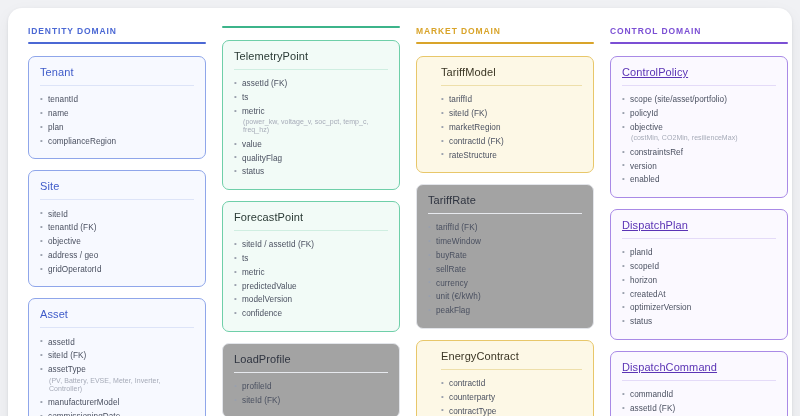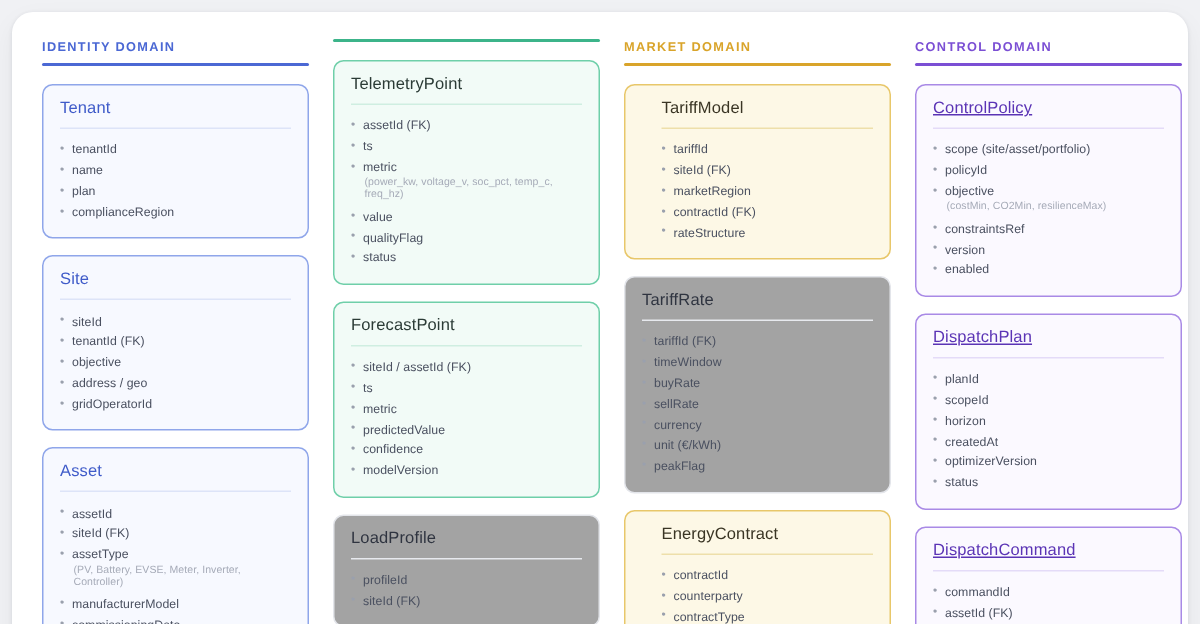--- a/index.html
+++ b/index.html
@@ -160,22 +160,22 @@
             <li class="field">status</li>
           </ul>
         </div>
         <div class="entity accent">
           <div class="entity-name">ForecastPoint</div>
           <ul class="fields">
             <li class="field">siteId / assetId (FK)</li>
             <li class="field">ts</li>
             <li class="field">metric</li>
             <li class="field">predictedValue</li>
+            <li class="field">modelVersion</li>
             <li class="field">confidence</li>
-            <li class="field">modelVersion</li>
           </ul>
         </div>
         <div class="entity">
           <div class="entity-name">LoadProfile</div>
           <ul class="fields">
             <li class="field">profileId</li>
             <li class="field">siteId (FK)</li>
           </ul>
         </div>
       </div>

